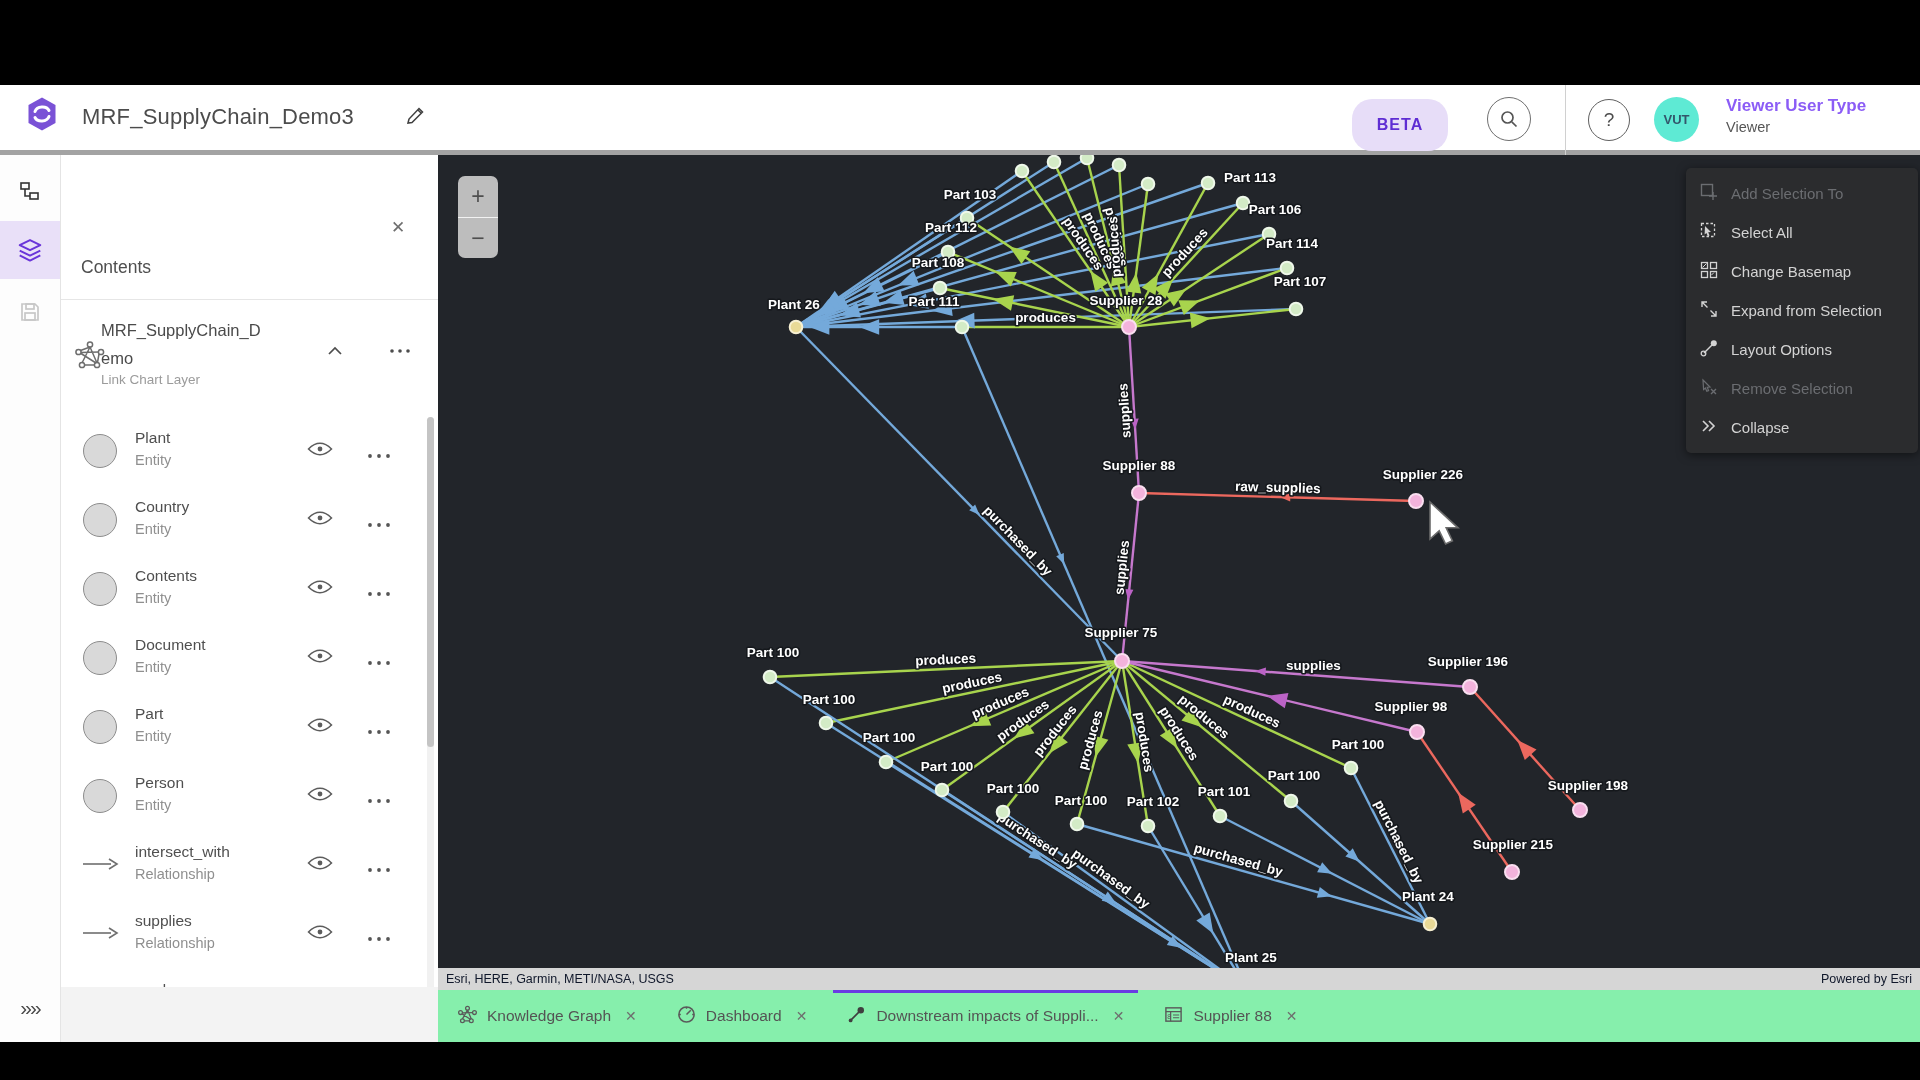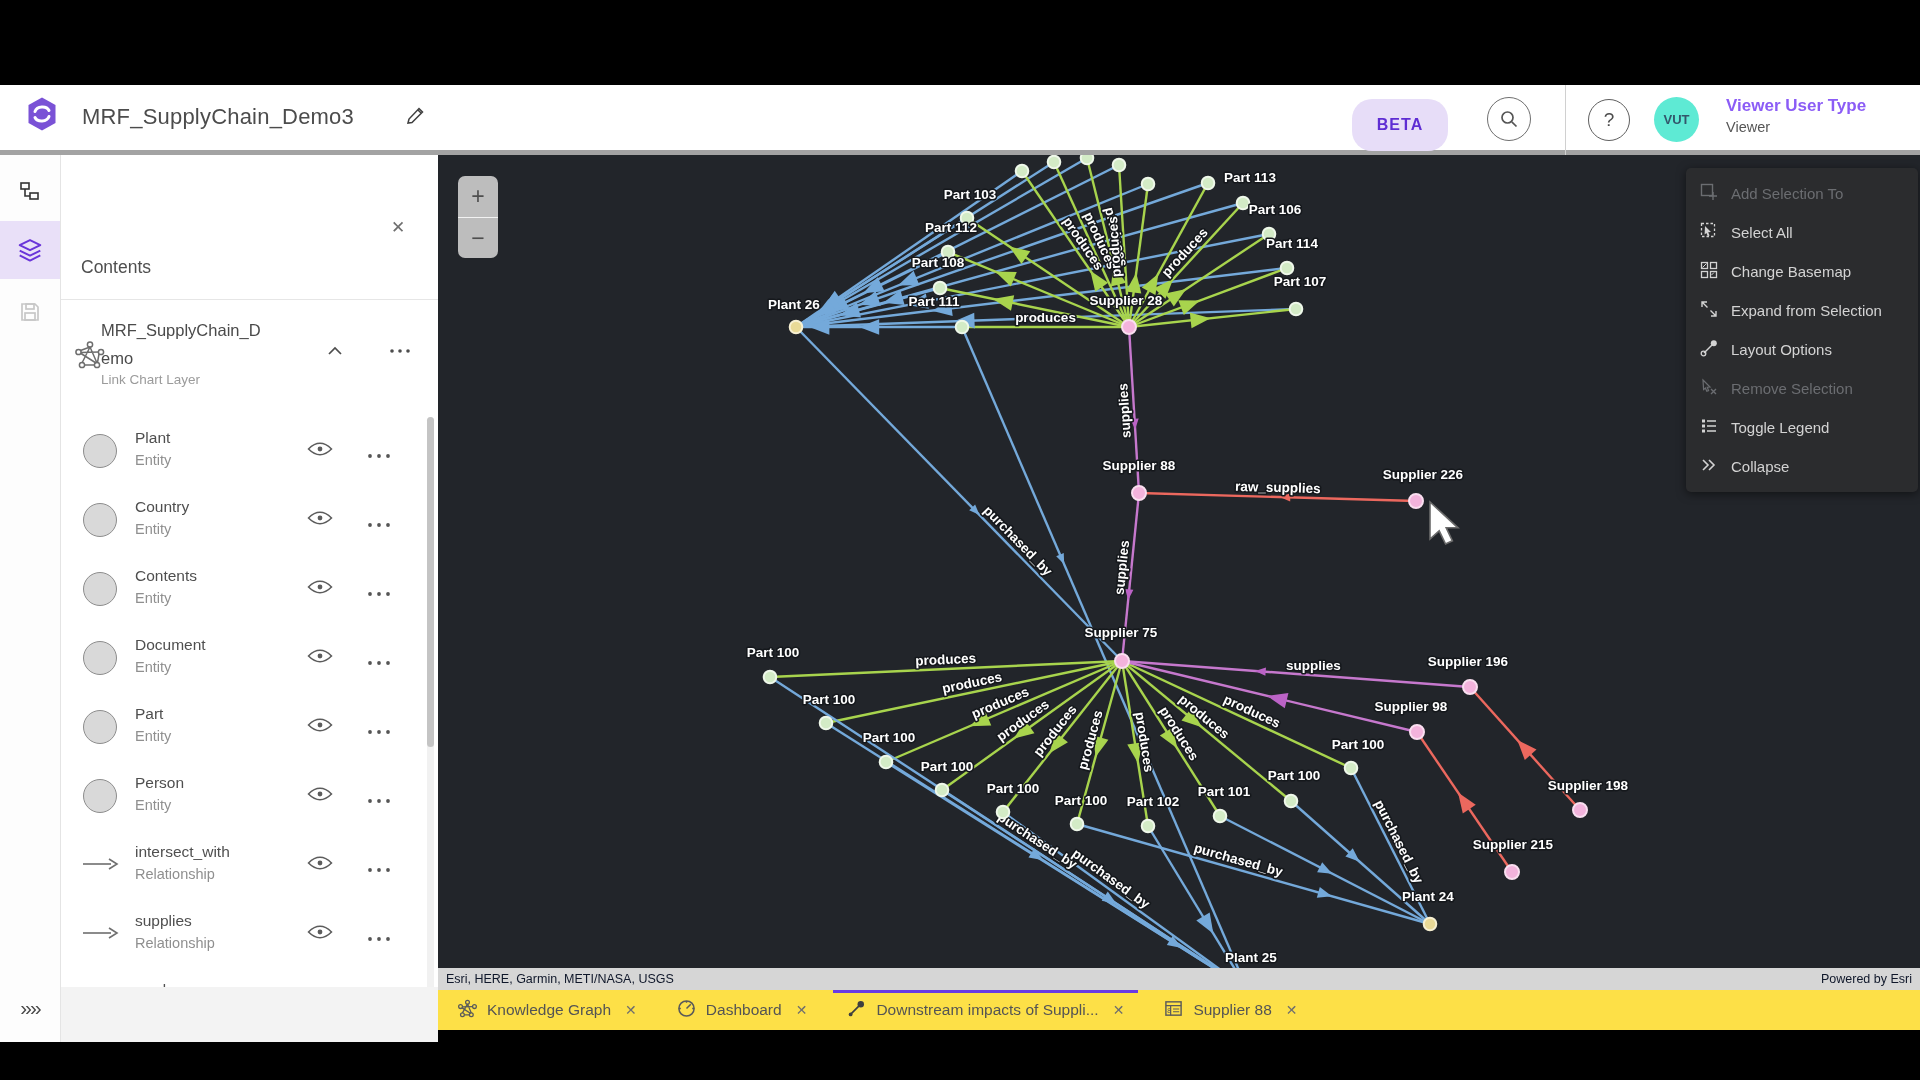--- a/index.html
+++ b/index.html
@@ -66,21 +66,21 @@
   .n-sup{fill:#f3b3dc;stroke:#fadff0;stroke-width:2px;}
 
   
   #ctx-menu { left:1686px; top:168px; width:232px; background:#2b2c2e; border-radius:5px; box-shadow:0 2px 10px rgba(0,0,0,.5); padding:6px 0; z-index:50; }
   .mi { height:39px; display:flex; align-items:center; gap:13px; padding:0 14px; color:#d3d3d3; font-size:15px; cursor:pointer; }
   .mi.disabled { color:#6b6d71; cursor:default; }
   .mi svg { flex:0 0 auto; }
 
   
   #attr-bar { left:438px; top:968px; width:1482px; height:22px; background:#d6d6d6; color:#0f172a; font-size:12.5px; display:flex; align-items:center; justify-content:space-between; padding:0 8px; }
-  #tabbar { left:438px; top:990px; width:1482px; height:40px; background:#fde047; display:flex; }
+  #tabbar { left:438px; top:990px; width:1482px; height:52px; background:#86efac; display:flex; }
   .tab { position:relative; display:flex; align-items:center; gap:10px; padding:0 20px; font-size:15.5px; color:#545454; cursor:pointer; }
   .tab .tclose { color:#6e6e6e; font-size:14px; margin-left:4px; }
   .tab.active::before { content:""; position:absolute; left:6px; right:6px; top:0; height:3px; background:#6a3be3; }
   #bottom-black { left:0; top:1042px; width:1920px; height:38px; background:#000; }
 
   
   #cursor { left:1428px; top:500px; z-index:60; }
 </style>
 </head>
 <body>
@@ -539,29 +539,20 @@
     </div>
     <div class="mi disabled">
       <span><svg width="18" height="18" viewBox="0 0 18 18">
           <path d="M3,2 L10,9 L7.2,9.2 L8.6,12.6 L6.8,13.3 L5.4,10 L3.6,11.6 Z" fill="none" stroke="currentColor" stroke-width="1.2"></path>
           <path d="M11,11 L16,16 M16,11 L11,16" stroke="currentColor" stroke-width="1.4"></path>
         </svg></span>
       <span>Remove Selection</span>
     </div>
     <div class="mi">
       <span><svg width="18" height="18" viewBox="0 0 18 18">
-          <rect x="2" y="2.5" width="3" height="3" fill="currentColor"></rect>
-          <rect x="2" y="7.5" width="3" height="3" fill="currentColor"></rect>
-          <rect x="2" y="12.5" width="3" height="3" fill="currentColor"></rect>
-          <path d="M7,4 H16 M7,9 H16 M7,14 H16" stroke="currentColor" stroke-width="1.5"></path>
-        </svg></span>
-      <span>Toggle Legend</span>
-    </div>
-    <div class="mi">
-      <span><svg width="18" height="18" viewBox="0 0 18 18">
           <path d="M3,4 L8,9 L3,14 M9,4 L14,9 L9,14" fill="none" stroke="currentColor" stroke-width="1.6"></path>
         </svg></span>
       <span>Collapse</span>
     </div>
   </div>
 
 <div class="abs" id="attr-bar">
   <span>Esri, HERE, Garmin, METI/NASA, USGS</span>
   <span>Powered by Esri</span>
 </div>

